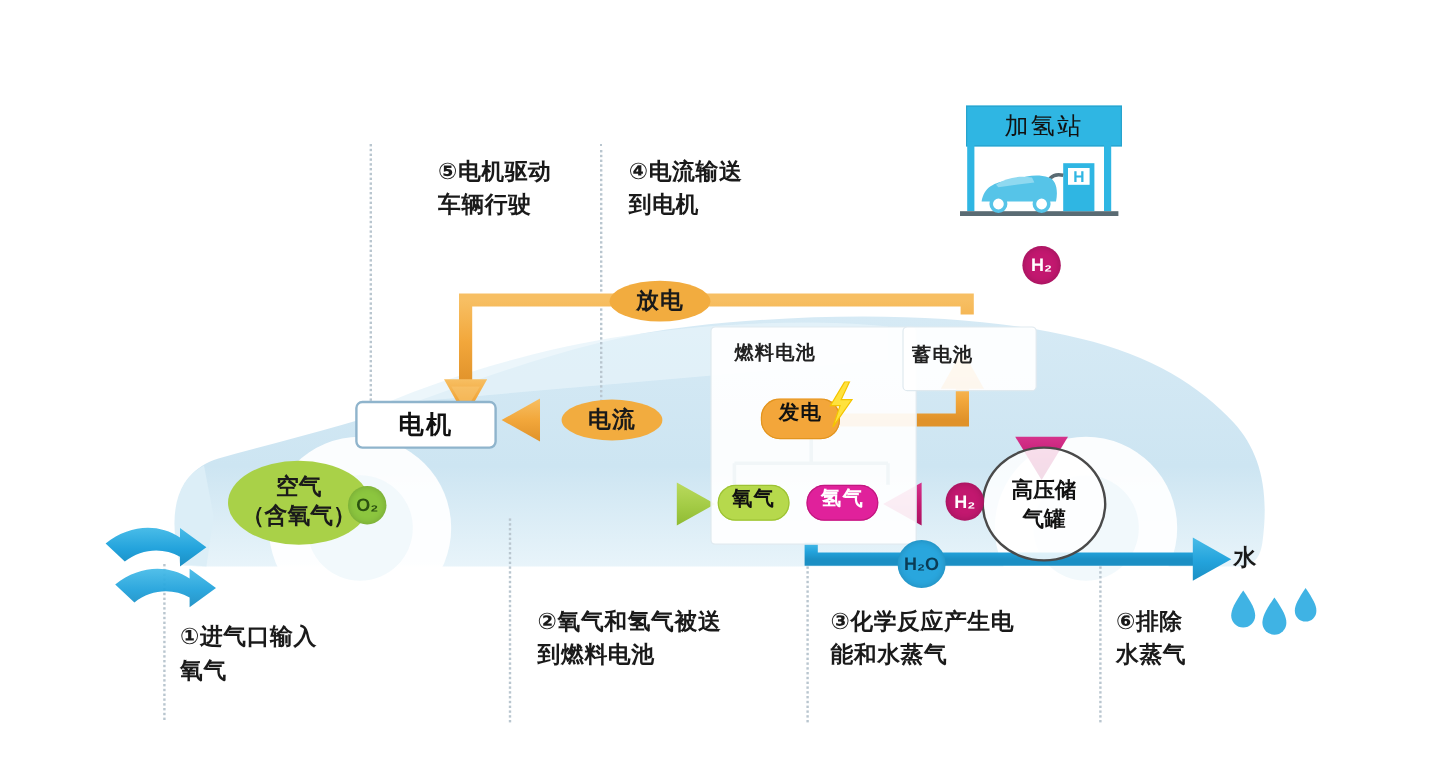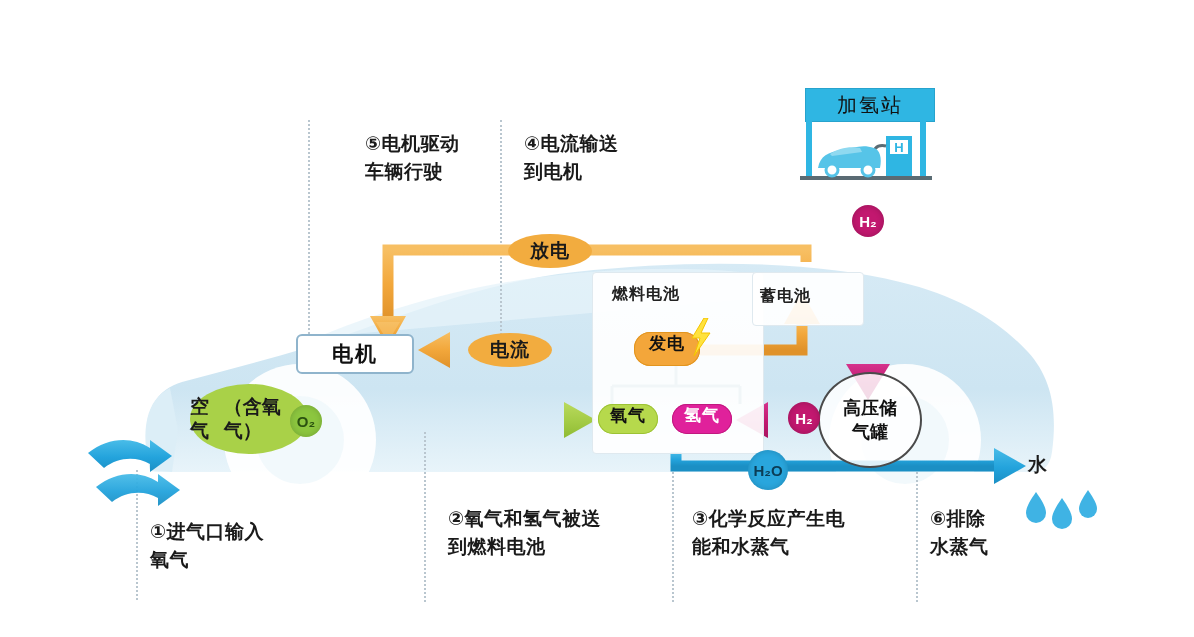--- a/index.html
+++ b/index.html
@@ -59,20 +59,21 @@
   .chip-green{background:#b6d94c;box-shadow:inset 0 0 0 1px #9cc234;}
   .chip-magenta{background:#e0219b;box-shadow:inset 0 0 0 1px #c0197f;color:#fff;}
   .ellipse-orange{
     background:#f2ac3f;border-radius:50%;
     display:flex;align-items:center;justify-content:center;
     font-size:19px;font-weight:700;color:#1a1a1a;letter-spacing:1px;
   }
   .ellipse-green{
     background:#a9d148;border-radius:50%;
     display:flex;align-items:center;justify-content:center;
+    flex-direction:column;
     font-size:19px;font-weight:700;color:#1a1a1a;line-height:24px;
   }
   .badge-circ{
     border-radius:50%;
     display:flex;align-items:center;justify-content:center;
     font-size:15px;font-weight:700;
   }
   .badge-green{background:#8cc63f;color:#2b5210;box-shadow:inset 0 0 6px rgba(0,0,0,.18);}
   .badge-magenta{background:#c2186f;color:#fff;box-shadow:inset 0 0 6px rgba(0,0,0,.22);}
   .badge-blue{background:#29a6dd;color:#0b3c55;box-shadow:inset 0 0 6px rgba(0,0,0,.18);}

